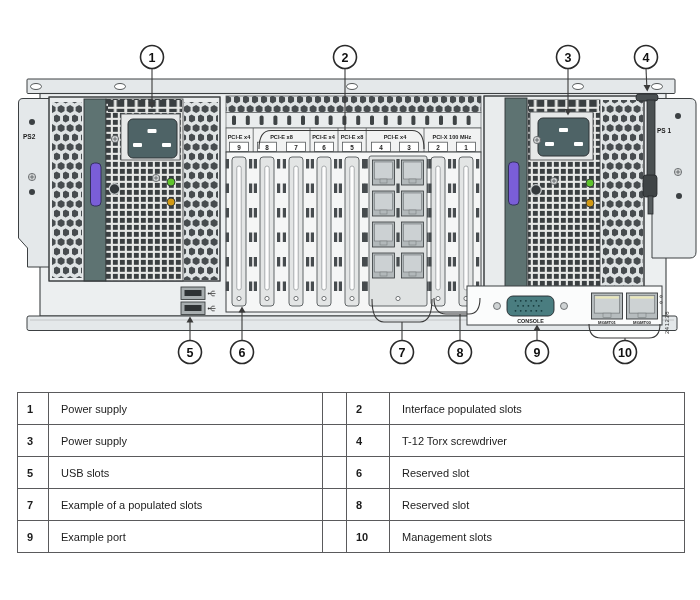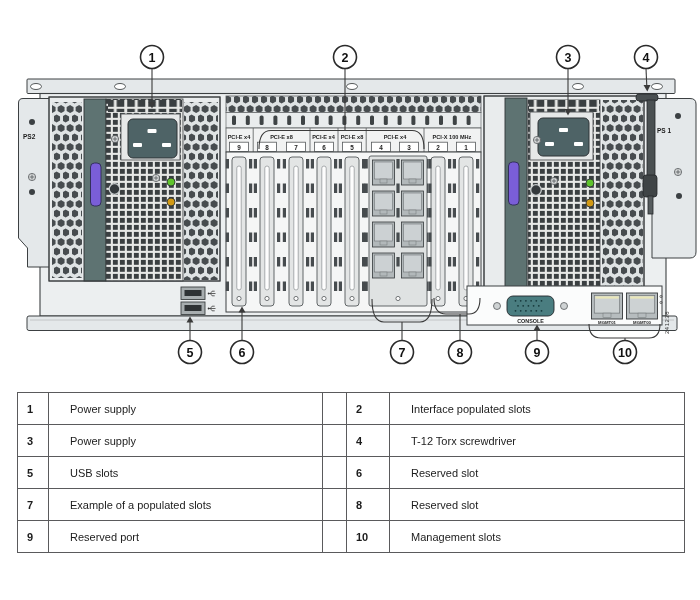--- a/index.html
+++ b/index.html
@@ -4,21 +4,21 @@
 <style>
   html,body{margin:0;padding:0;background:#fff;}
   body{width:700px;height:600px;font-family:"Liberation Sans",sans-serif;position:relative;}
   svg text{font-family:"Liberation Sans",sans-serif;}
   .diagram-wrap{width:700px;height:372px;}
   table.legend{border-collapse:collapse;margin:20px 0 0 17px;table-layout:fixed;width:667px;
     font-size:11px;color:#1c1c1c;}
   table.legend td{border:1px solid #5a5a5c;height:29px;vertical-align:middle;
     overflow:hidden;white-space:nowrap;}
   td.num{font-weight:bold;padding-left:9px;}
-  td.desc{padding-left:21px;}
+  td.desc{padding-left:12px;}
   td.gap{border-top:1px solid #5a5a5c;border-bottom:1px solid #5a5a5c;}
 </style>
 </head>
 <body>
 
 <div class="diagram-wrap">
 <svg width="700" height="372" viewBox="0 0 700 372" xmlns="http://www.w3.org/2000/svg">
   <defs>
     <path id="hx" d="M0,-4 L3.46,-2 L3.46,2 L0,4 L-3.46,2 L-3.46,-2 Z"></path>
     <pattern id="hexp" width="9" height="19" patternUnits="userSpaceOnUse">
@@ -422,19 +422,19 @@
     </tr>
     <tr>
       <td class="num">7</td>
       <td class="desc">Example of a populated slots</td>
       <td class="gap"></td>
       <td class="num">8</td>
       <td class="desc">Reserved slot</td>
     </tr>
     <tr>
       <td class="num">9</td>
-      <td class="desc">Reserved port</td>
+      <td class="desc">Example port</td>
       <td class="gap"></td>
       <td class="num">10</td>
       <td class="desc">Management slots</td>
     </tr>
   </tbody>
 </table>
 
 </body></html>

